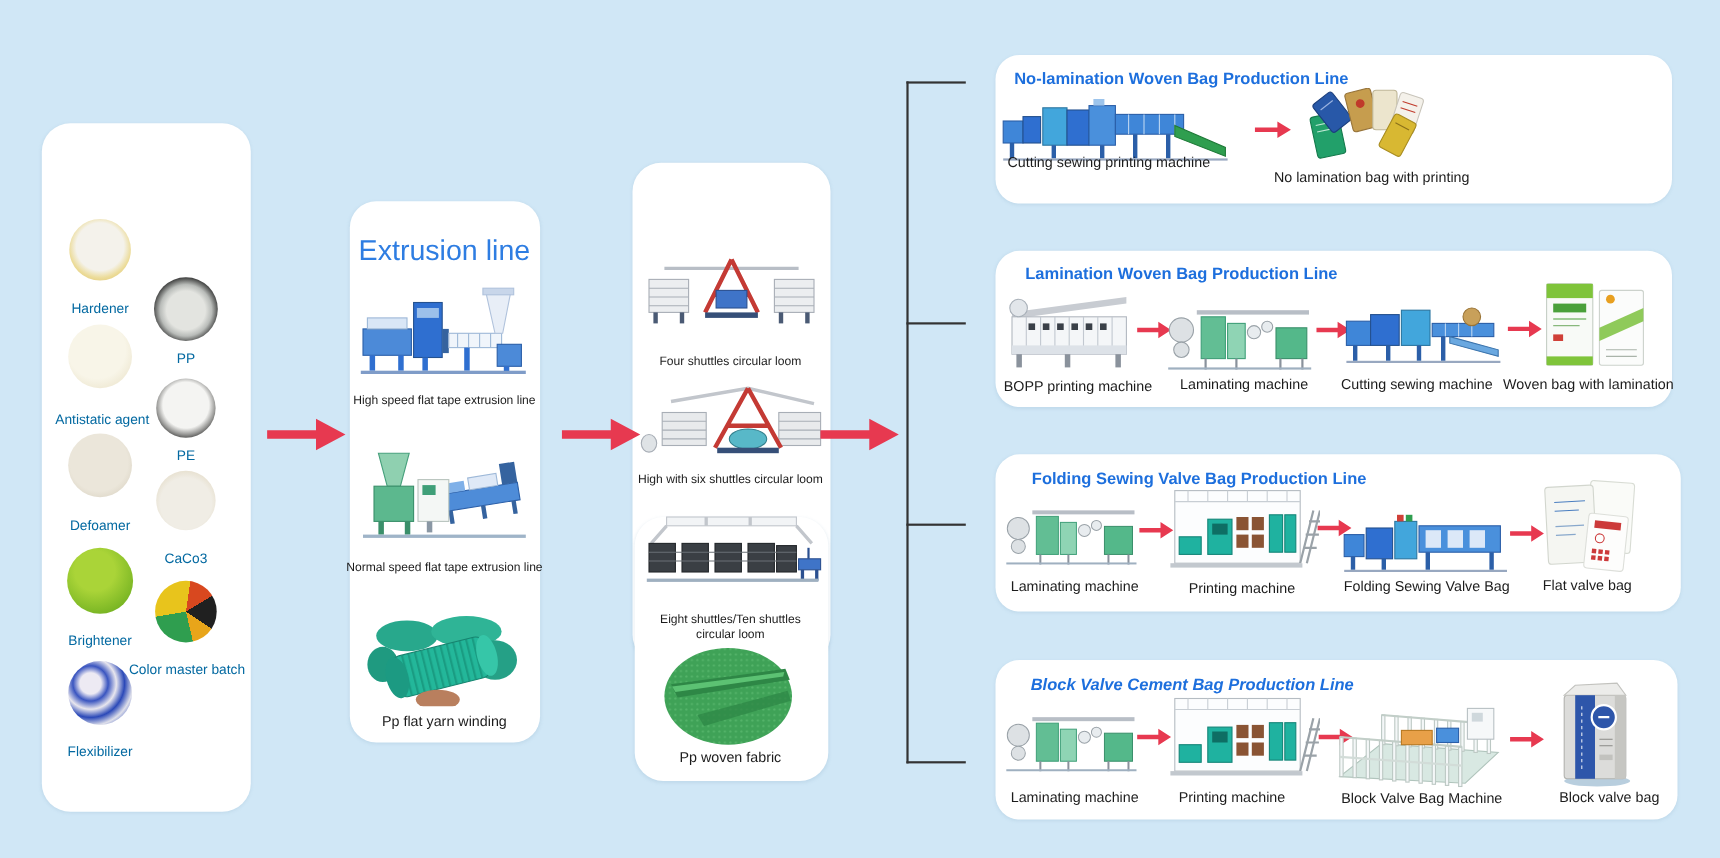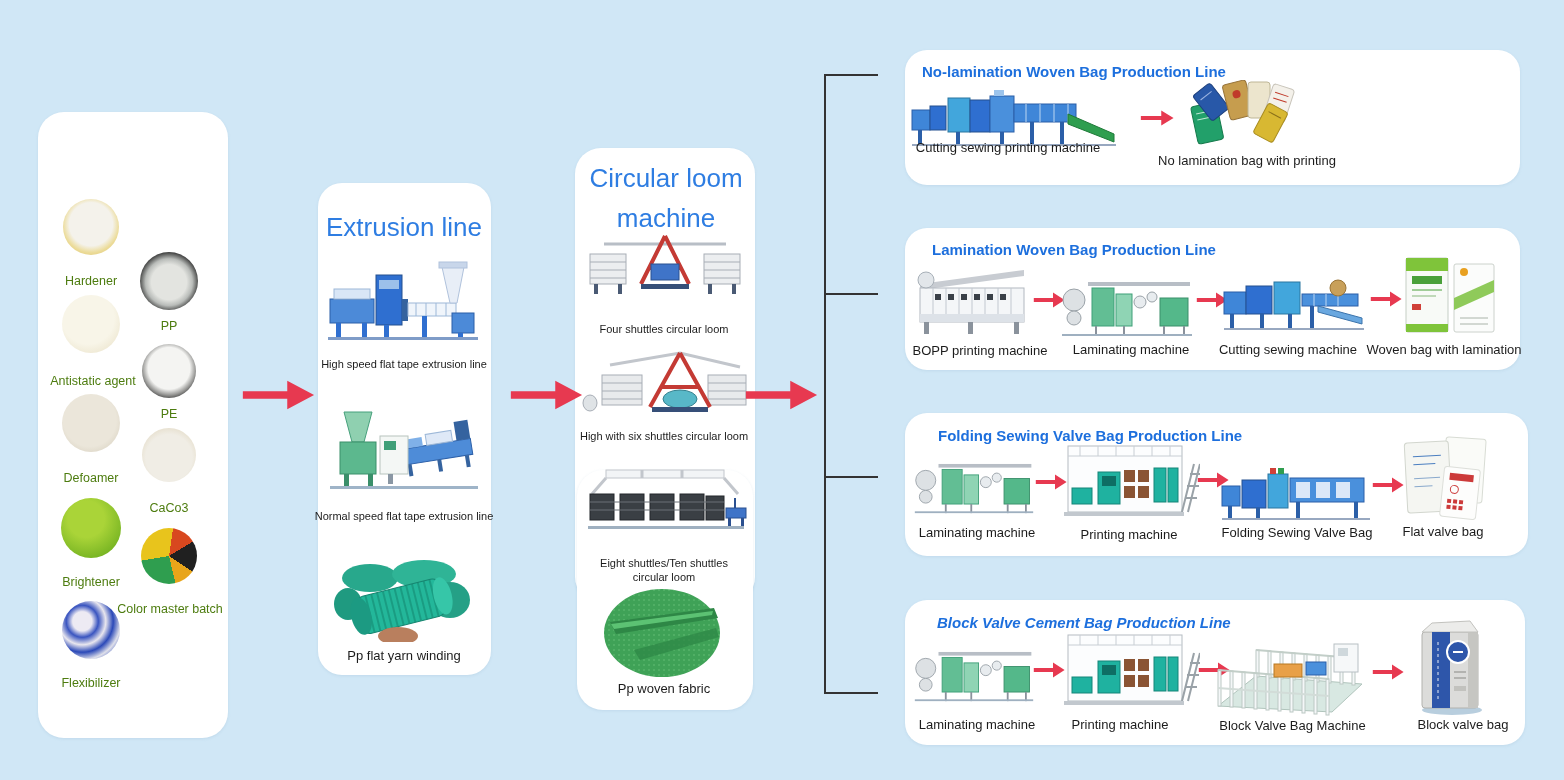--- a/index.html
+++ b/index.html
@@ -5,21 +5,21 @@
   html,body{margin:0;padding:0;}
   .canvas{position:relative;width:1564px;height:780px;background:#d0e7f6;overflow:hidden;
           font-family:"Liberation Sans",sans-serif;}
   .panel{position:absolute;background:#fff;border-radius:26px;box-shadow:0 1px 3px rgba(120,160,190,.18);}
   .big-title{position:absolute;color:#2e7de2;font-size:26px;text-align:center;white-space:nowrap;
              transform:translateX(-50%);}
   .line-title{position:absolute;color:#1d6fdd;font-weight:bold;font-size:15px;white-space:nowrap;}
   .cap{position:absolute;transform:translateX(-50%);white-space:nowrap;font-size:13px;color:#1c1c1c;}
   .cap11{font-size:11px;}
   .capwrap{white-space:normal;text-align:center;line-height:1.25;}
-  .rm-label{position:absolute;transform:translateX(-50%);font-size:12.5px;color:#4d7c0f;white-space:nowrap;}
+  .rm-label{position:absolute;transform:translateX(-50%);font-size:12.5px;color:#0369a1;white-space:nowrap;}
   .ball{position:absolute;border-radius:50%;}
   .ph{position:absolute;}
   .ph svg{display:block;width:100%;height:100%;}
   .rarrow{position:absolute;}
   .rarrow svg{display:block;width:100%;height:100%;}
   .bkline{position:absolute;background:#333;}
   
   .b-hardener{background:radial-gradient(circle at 50% 45%, #f4f2eb 0 52%, #ecdc9a 68%, #d4b34e 100%);}
   .b-pp{background:radial-gradient(circle at 50% 52%, #e3e4e0 0 42%, #b9bcb9 56%, #1c1c1c 76%);}
   .b-antistatic{background:radial-gradient(circle at 45% 40%, #f8f5e8 0 55%, #e6ddc0 100%);}
@@ -132,21 +132,20 @@
         <ellipse cx="28" cy="54" rx="10" ry="19" fill="#1c9a82"></ellipse>
         <ellipse cx="112" cy="54" rx="9" ry="19" fill="#36c6a8"></ellipse>
       </g>
       <ellipse cx="66" cy="84" rx="20" ry="9" fill="#b97f5e"></ellipse>
     </svg>
   </div>
   <div class="cap" style="left:404px;top:648px;">Pp flat yarn winding</div>
 
   <div class="panel" style="left:575px;top:148px;width:180px;height:455px;"></div>
   <div class="panel" style="left:577px;top:470px;width:176px;height:240px;"></div>
-  <div class="big-title" style="left:666px;top:158px;width:170px;white-space:normal;line-height:1.55;">Circular loom machine</div>
 
   <div class="ph" style="left:586px;top:230px;width:158px;height:70px;">
     <svg viewBox="0 0 158 70">
       <line x1="18" y1="14" x2="140" y2="14" stroke="#b8bec6" stroke-width="3"></line>
       <rect x="4" y="24" width="36" height="30" fill="#eceef0" stroke="#a8aeb6"></rect>
       <line x1="4" y1="32" x2="40" y2="32" stroke="#a8aeb6"></line>
         <line x1="4" y1="40" x2="40" y2="40" stroke="#a8aeb6"></line>
         <line x1="4" y1="48" x2="40" y2="48" stroke="#a8aeb6"></line>
       <rect x="118" y="24" width="36" height="30" fill="#eceef0" stroke="#a8aeb6"></rect>
       <line x1="118" y1="32" x2="154" y2="32" stroke="#a8aeb6"></line>

